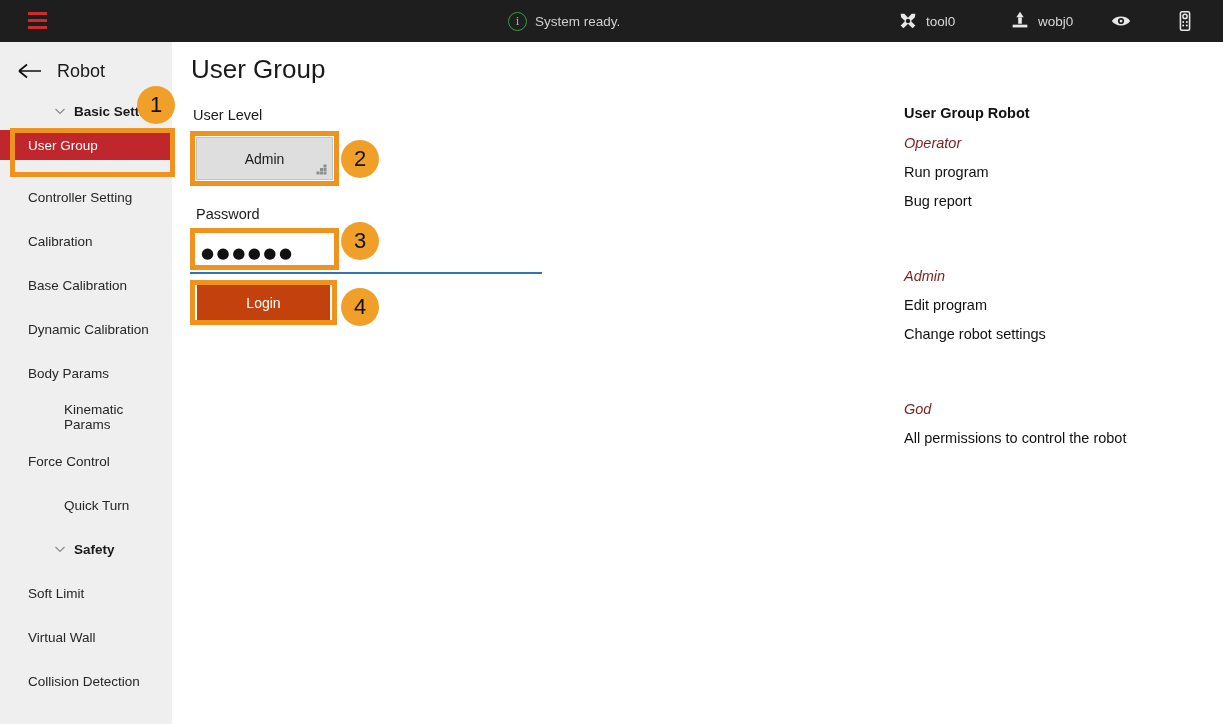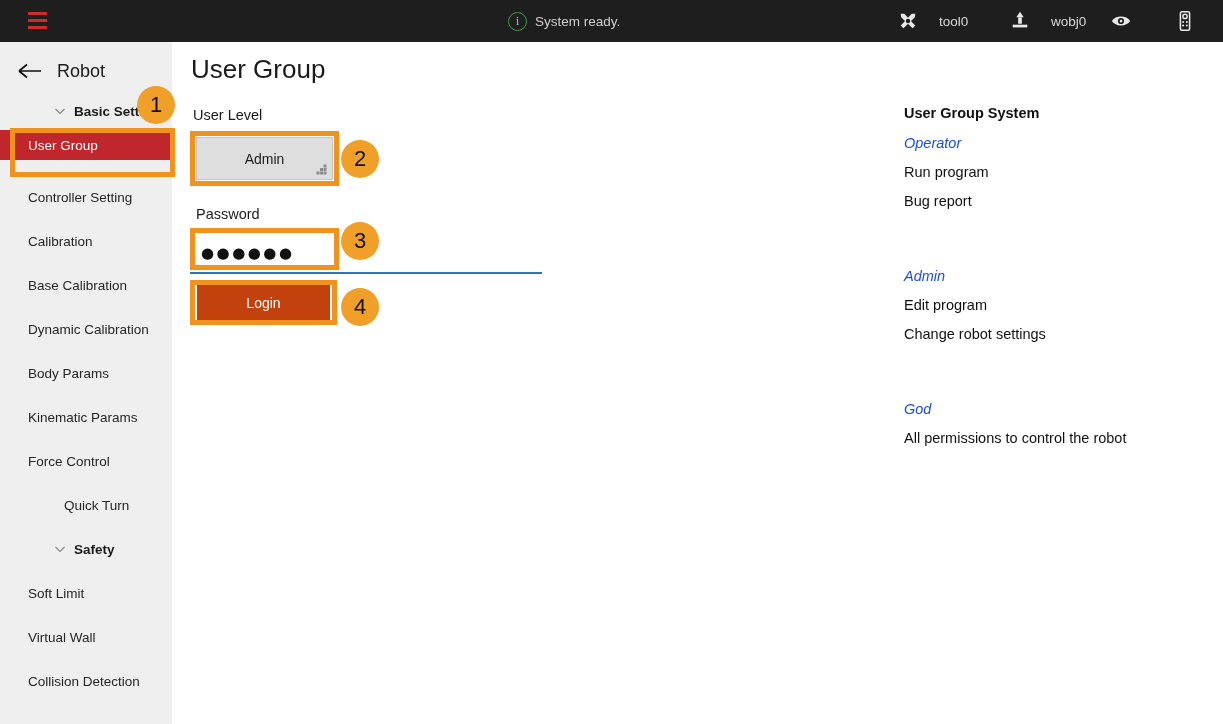--- a/index.html
+++ b/index.html
@@ -29,21 +29,21 @@
   }
   .info-circle {
     width: 19px; height: 19px; border: 1.6px solid #3a9b47; border-radius: 50%;
     color: #8fbf92; font-size: 13px; line-height: 16px; text-align: center;
     font-family: "Liberation Serif", serif;
   }
   .status-text { color: #cfcfcf; font-size: 13.5px; }
 
   .tb-item {
     position: absolute; top: 0; height: 42px; display: flex; align-items: center;
-    gap: 20px; color: #d8d8d8; font-size: 13.5px; cursor: pointer;
+    gap: 7px; color: #d8d8d8; font-size: 13.5px; cursor: pointer;
   }
   #tb-tool { left: 897px; }
   #tb-wobj { left: 1009px; }
   #tb-eye  { left: 1110px; }
   #tb-pend { left: 1174px; }
   .tb-ico { width: 22px; height: 22px; display: block; }
 
   
   .sidebar {
     position: absolute; left: 0; top: 42px; width: 172px; height: 682px;
@@ -110,21 +110,21 @@
     display: flex; align-items: center; justify-content: center; cursor: pointer;
   }
 
   
   .rights-title {
     position: absolute; left: 904px; top: 105px;
     font-size: 14.5px; font-weight: bold; color: #111;
   }
   .rights-group-name {
     position: absolute; left: 904px; font-style: italic;
-    font-size: 14.5px; color: #1d4ed8;
+    font-size: 14.5px; color: #7f1d1d;
   }
   .rights-perm {
     position: absolute; left: 904px; font-size: 14.5px; color: #111;
   }
 
   
   .ann-box {
     position: absolute; border: 5px solid #f0921e; pointer-events: none;
   }
   .ann-badge {
@@ -217,21 +217,21 @@
     </div>
     <div class="sb-item" style="top:228px;">
       <span class="ilabel">Base Calibration</span>
     </div>
     <div class="sb-item" style="top:272px;">
       <span class="ilabel">Dynamic Calibration</span>
     </div>
     <div class="sb-item" style="top:316px;">
       <span class="ilabel">Body Params</span>
     </div>
-    <div class="sb-item" style="top:360px;">
+    <div class="sb-item" style="top:360px;padding-left:36px;">
       <span class="ilabel">Kinematic Params</span>
     </div>
     <div class="sb-item" style="top:404px;">
       <span class="ilabel">Force Control</span>
     </div>
     <div class="sb-item" style="top:448px;padding-left:36px;">
       <span class="ilabel">Quick Turn</span>
     </div>
 
     <div class="sb-group" style="top:494px;">
@@ -274,21 +274,21 @@
   <div class="password-box">
     <span class="password-dots">●●●●●●</span>
   </div>
 
   <div class="blue-rule"></div>
 
   <div class="login-btn">
     <span>Login</span>
   </div>
 
-  <div class="rights-title">User Group System</div>
+  <div class="rights-title">User Group Robot</div>
 
   <div class="rights-group-name" style="top:135px;">Operator</div>
   <div class="rights-perm" style="top:164px;">Run program</div>
   <div class="rights-perm" style="top:193px;">Bug report</div>
 
   <div class="rights-group-name" style="top:268px;">Admin</div>
   <div class="rights-perm" style="top:297px;">Edit program</div>
   <div class="rights-perm" style="top:326px;">Change robot settings</div>
 
   <div class="rights-group-name" style="top:401px;">God</div>

